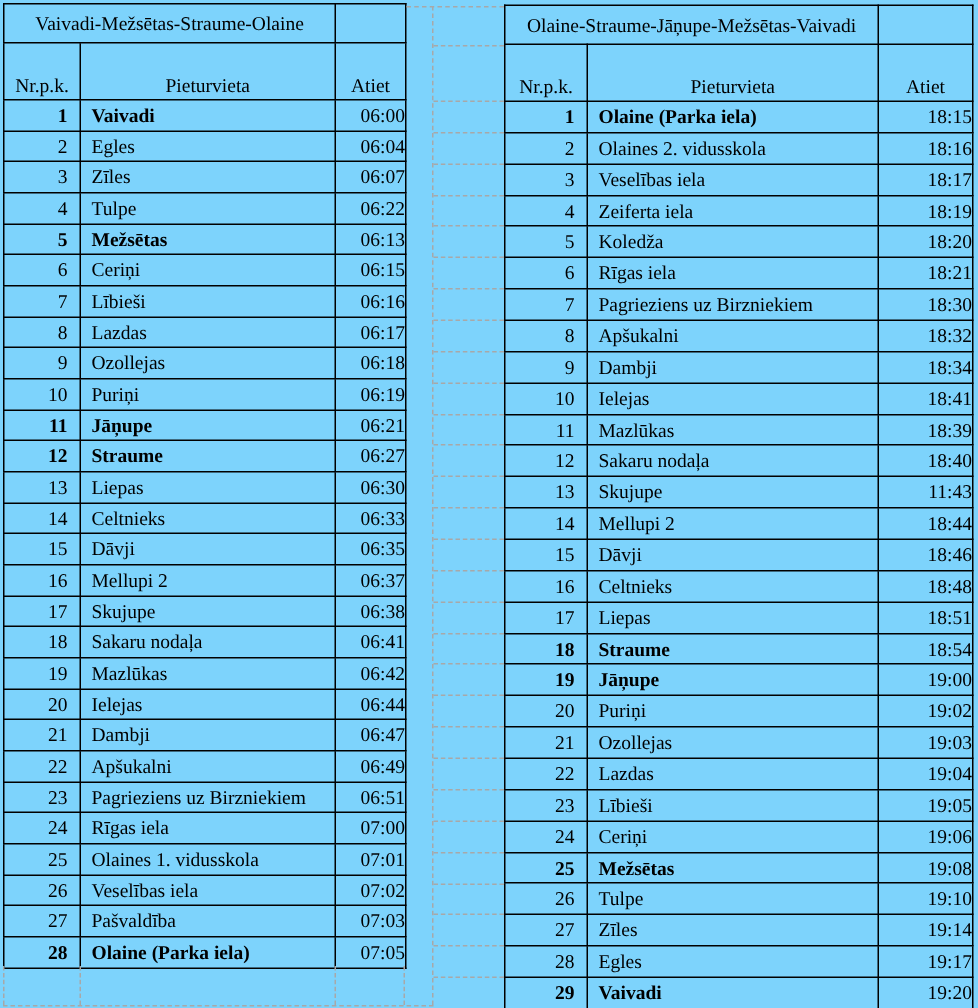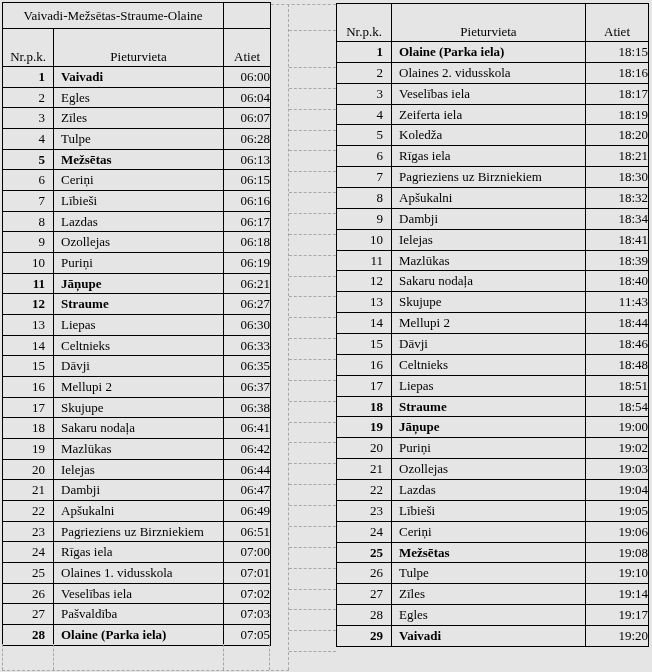--- a/index.html
+++ b/index.html
@@ -1,19 +1,19 @@
 <!DOCTYPE html>
 <html><head>
 <meta charset="utf-8">
 <style>
   html,body{margin:0;padding:0;background:#fff;}
   #screen{
     position:relative;
     width:652px;height:672px;
-    background:#e5e5e5;
+    background:#7dd3fc;
     font-family:"Liberation Serif", serif;
     color:#000;
     overflow:hidden;
   }
   table{
     border-collapse:collapse;
     table-layout:fixed;
     position:absolute;
   }
   #table-left{left:2px;top:2px;width:268px;}
@@ -70,21 +70,21 @@
           <td class="time-cell">06:04</td>
         </tr>
         <tr>
           <td class="nr-cell">3</td>
           <td class="stop-cell">Zīles</td>
           <td class="time-cell">06:07</td>
         </tr>
         <tr>
           <td class="nr-cell">4</td>
           <td class="stop-cell">Tulpe</td>
-          <td class="time-cell">06:28</td>
+          <td class="time-cell">06:22</td>
         </tr>
         <tr class="bold-row">
           <td class="nr-cell">5</td>
           <td class="stop-cell">Mežsētas</td>
           <td class="time-cell">06:13</td>
         </tr>
         <tr>
           <td class="nr-cell">6</td>
           <td class="stop-cell">Ceriņi</td>
           <td class="time-cell">06:15</td>
@@ -202,20 +202,24 @@
       </tbody>
   </table>
 
   <table id="table-right">
     <colgroup>
         <col style="width:55px">
         <col style="width:194px">
         <col style="width:63px">
       </colgroup>
     <thead>
+      <tr class="title-row">
+        <td colspan="2">Olaine-Straume-Jāņupe-Mežsētas-Vaivadi</td>
+        <td></td>
+      </tr>
       <tr class="header-row">
         <td>Nr.p.k.</td>
         <td>Pieturvieta</td>
         <td>Atiet</td>
       </tr>
     </thead>
     <tbody>
         <tr class="bold-row">
           <td class="nr-cell">1</td>
           <td class="stop-cell">Olaine (Parka iela)</td>

